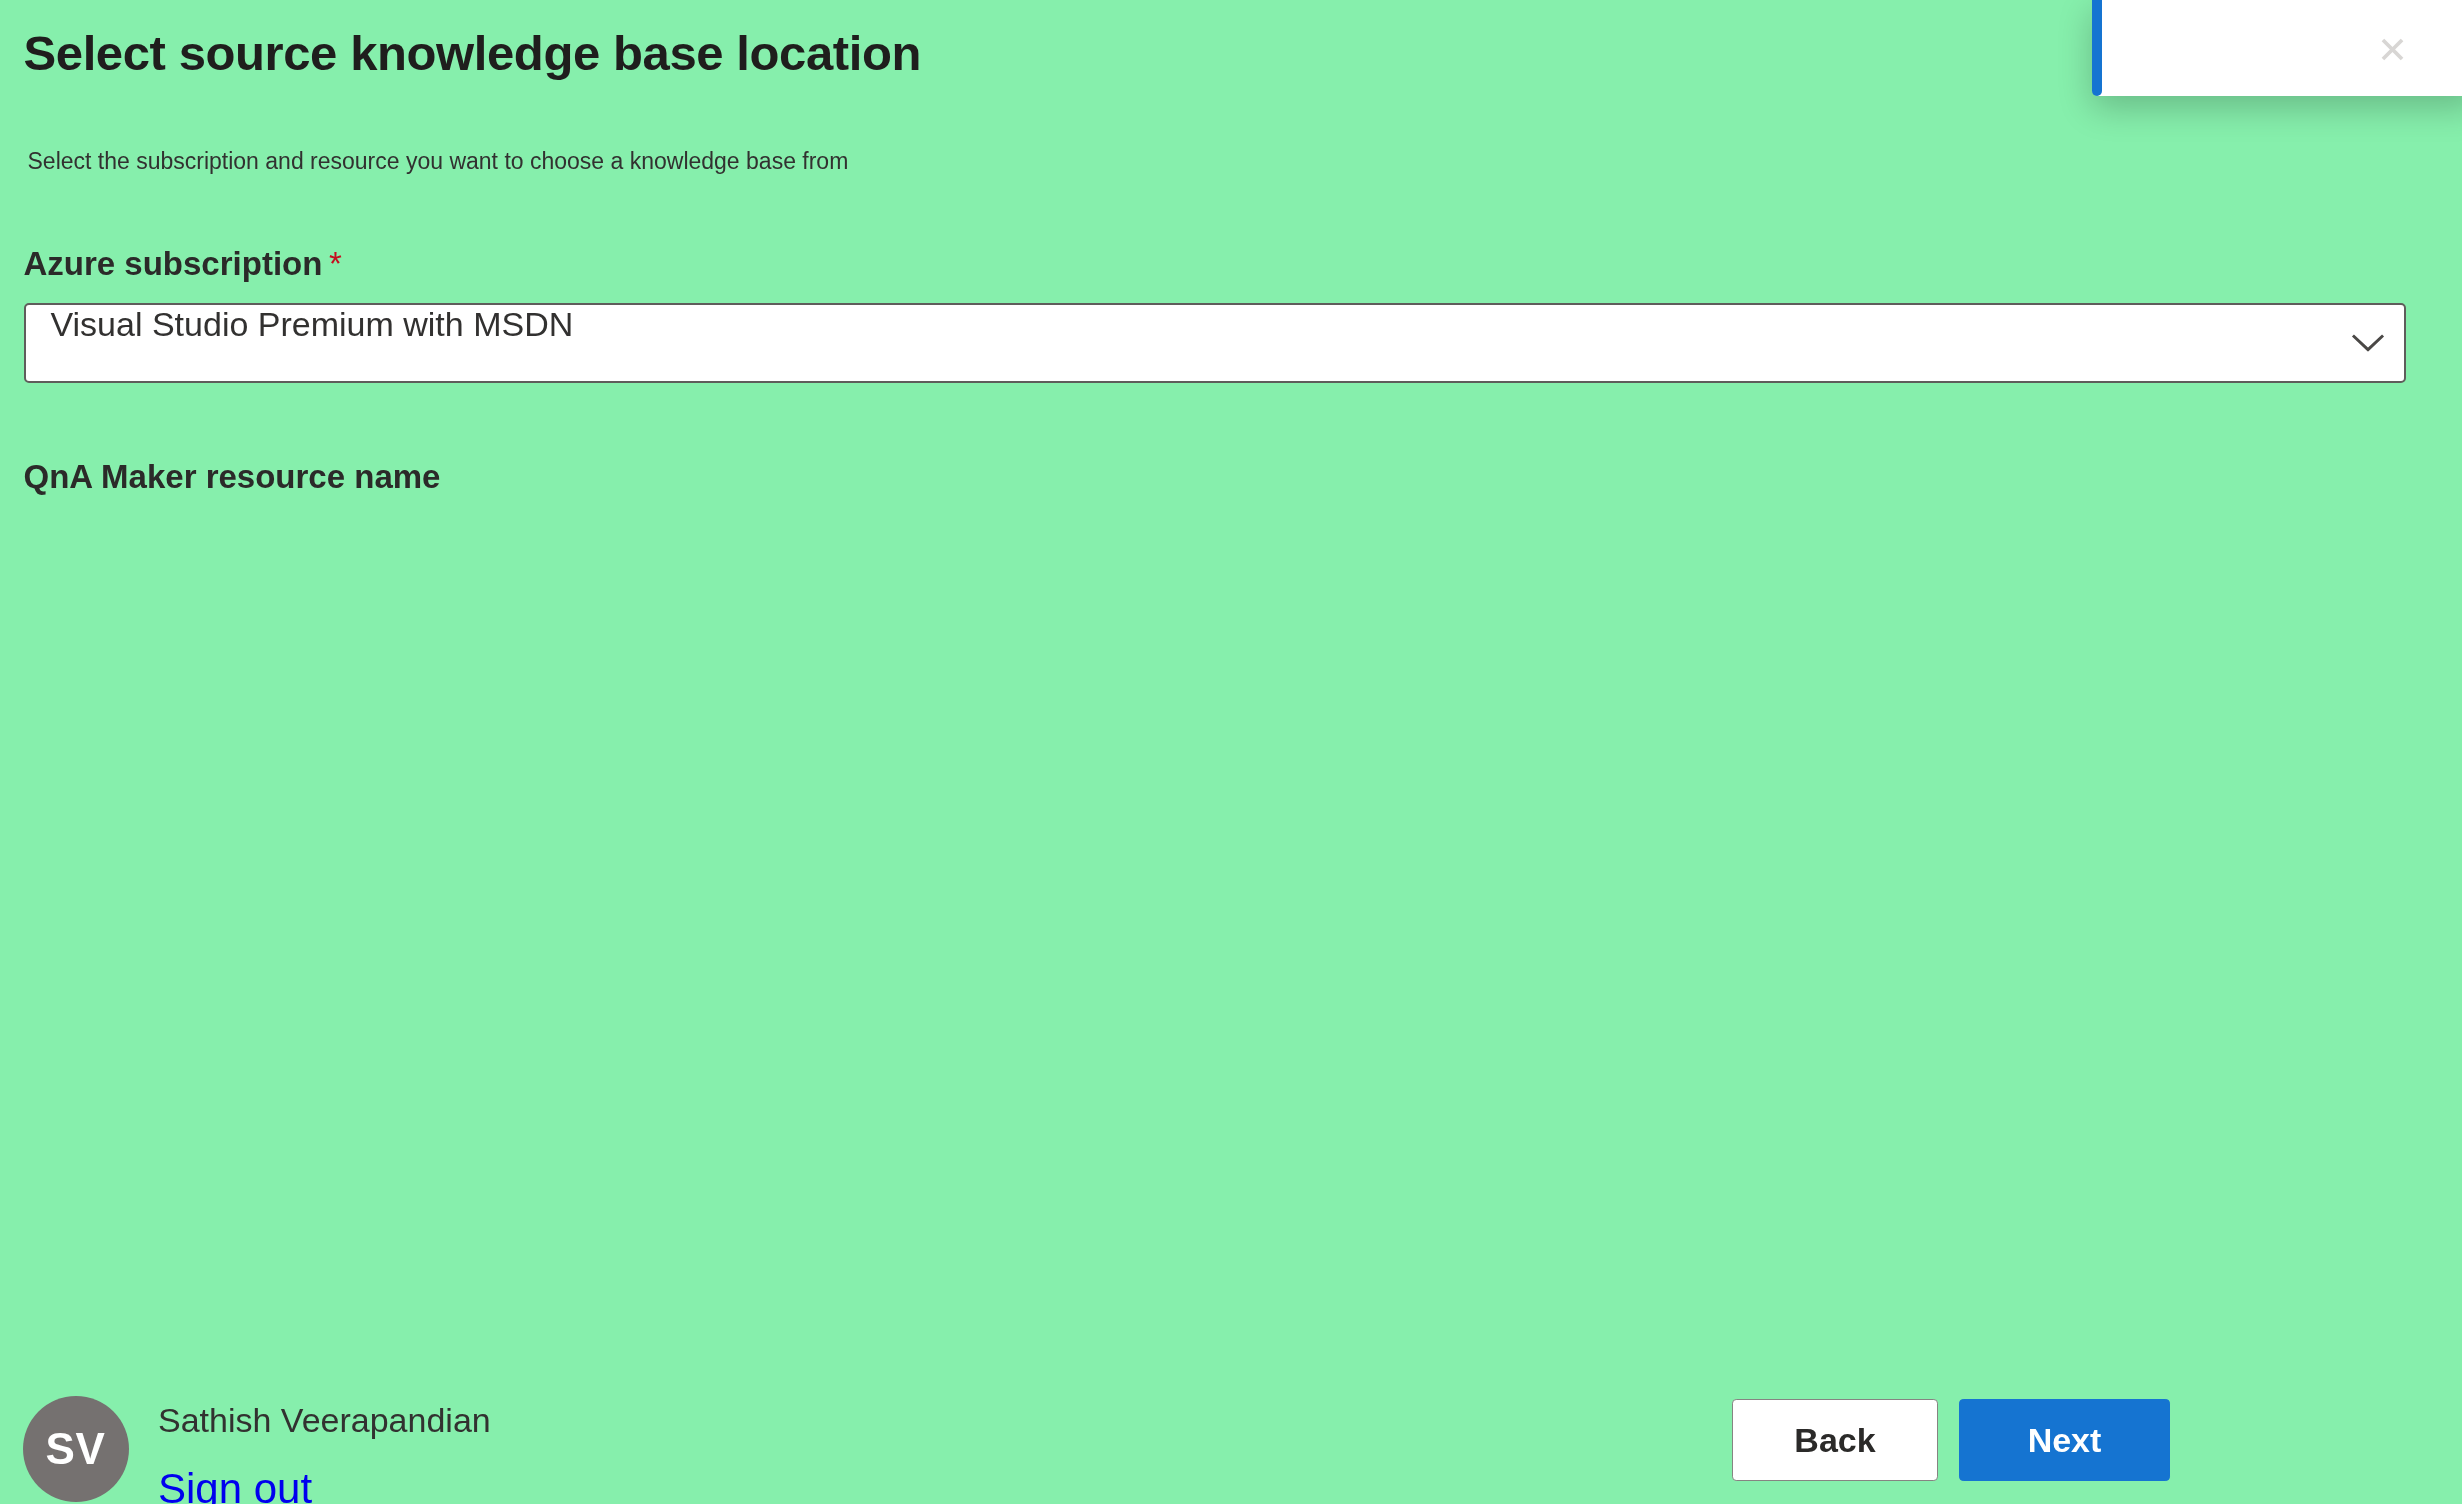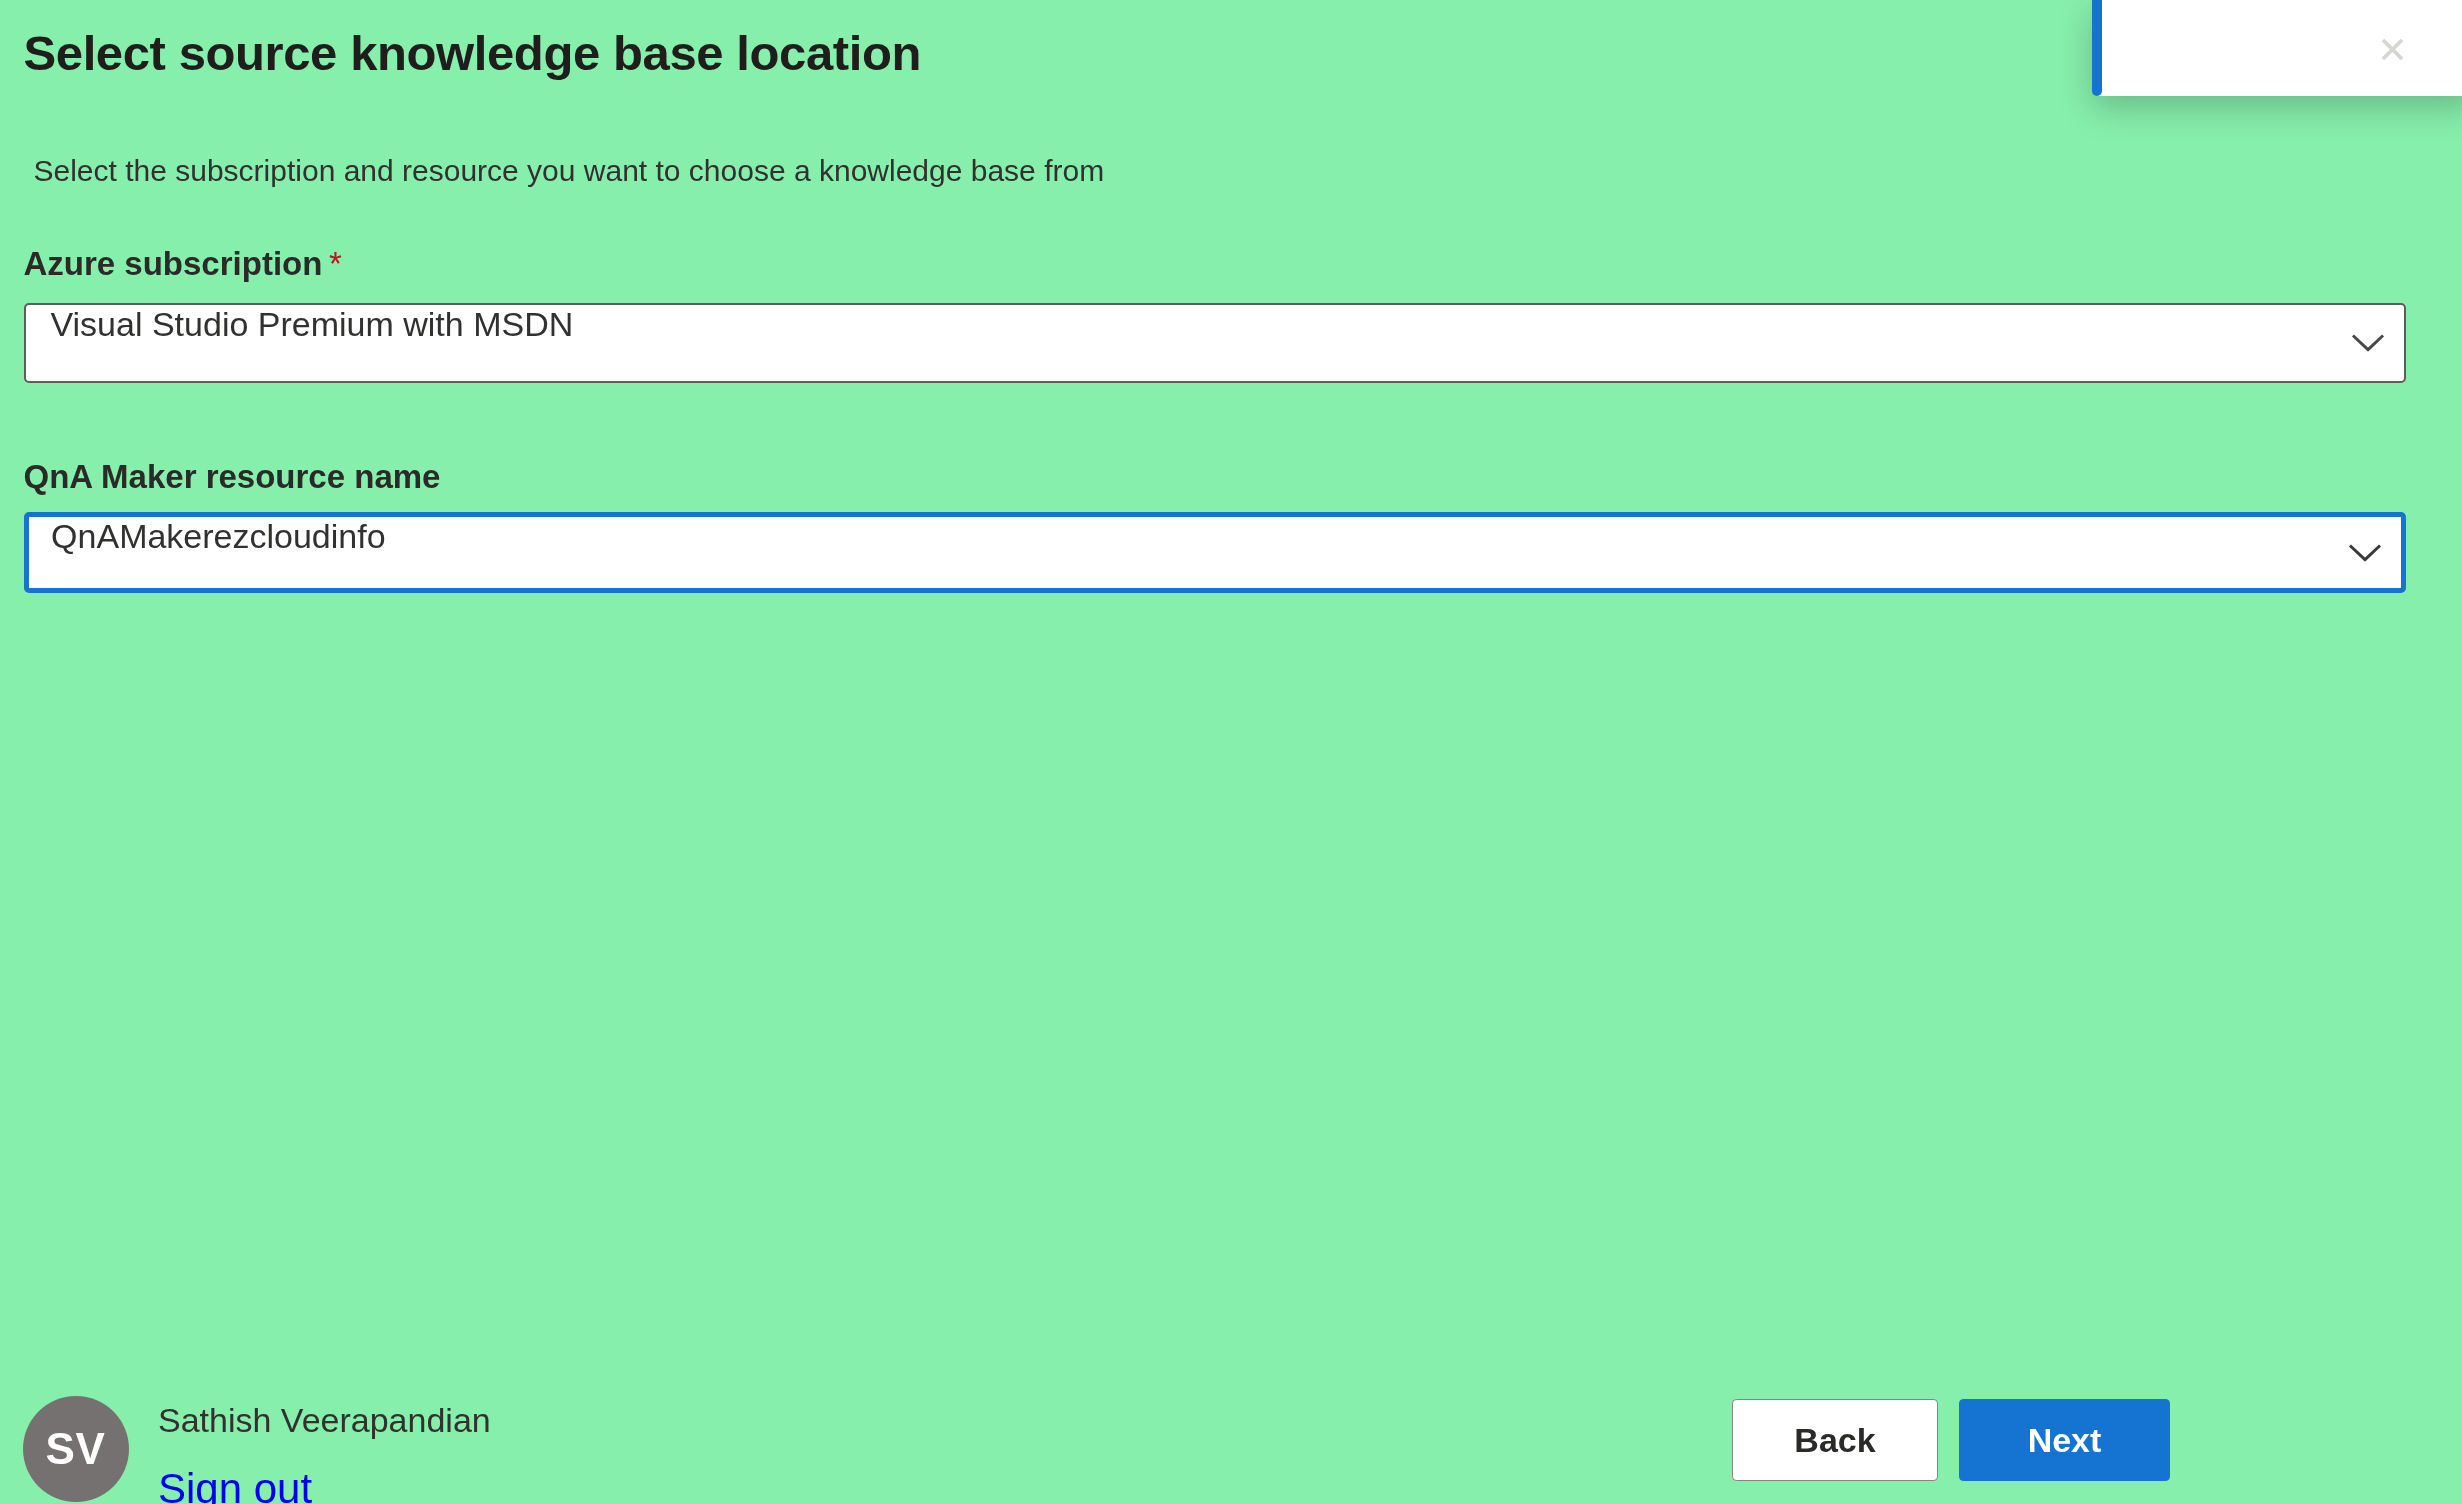--- a/index.html
+++ b/index.html
@@ -19,24 +19,24 @@
     left: 23.5px; top: 25px;
     font-size: 49px;
     font-weight: 700;
     letter-spacing: -0.4px;
     color: #1f1e1d;
     margin: 0;
   }
   .subtitle {
     position: absolute;
     left: 23.5px; top: 144px;
-    font-size: 30px;
+    font-size: 23px;
     font-weight: 400;
     color: #323130;
-    margin: 10px;
+    margin: 4px;
   }
 
   
   .field-label {
     position: absolute;
     left: 23.5px;
     font-size: 33px;
     font-weight: 700;
     color: #2b2a29;
   }
@@ -176,26 +176,20 @@
     <span>Azure subscription</span><span class="required">*</span>
   </div>
   <div class="combo combo-subscription" role="combobox" aria-expanded="false">
     <span class="combo-value">Visual Studio Premium with MSDN</span>
     <svg class="chevron" viewBox="0 0 40 22">
       <path d="M2 2 L20 19 L38 2" fill="none" stroke="#4a4846" stroke-width="3.5"></path>
     </svg>
   </div>
 
   <div class="field-label label-resource">QnA Maker resource name</div>
-  <div class="combo combo-resource" role="combobox" aria-expanded="false">
-    <span class="combo-value">QnAMakerezcloudinfo</span>
-    <svg class="chevron" viewBox="0 0 40 22">
-      <path d="M2 2 L20 19 L38 2" fill="none" stroke="#3b3a39" stroke-width="3.5"></path>
-    </svg>
-  </div>
 
   <div class="toast">
     <div class="toast-accent"></div>
     <span class="toast-close">✕</span>
   </div>
 
   <div class="avatar">
     <span>SV</span>
   </div>
   <div class="user-name">Sathish Veerapandian</div>

